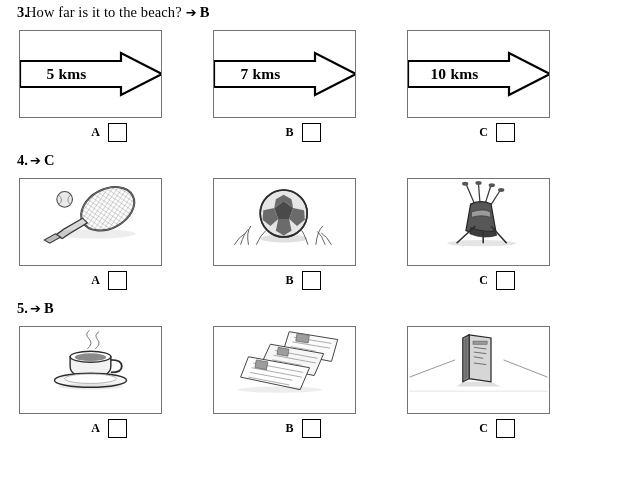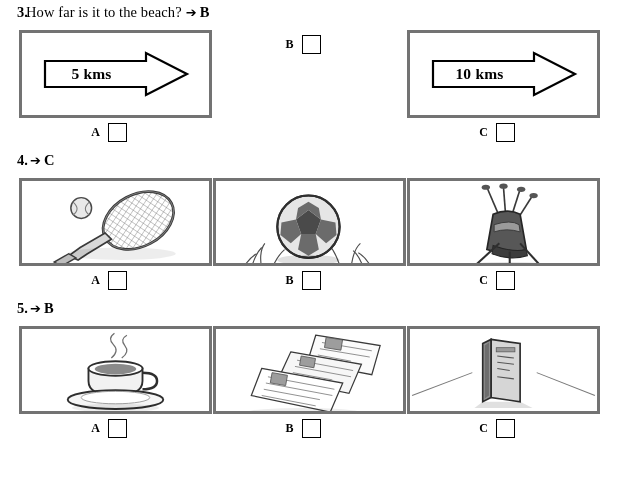--- a/index.html
+++ b/index.html
@@ -56,23 +56,23 @@
     box-sizing: border-box;
   }
   .option {
     width: 180px;
     margin-right: 14px;
   }
   .option:last-child {
     margin-right: 0;
   }
   .pic-frame {
-    width: 193px;
+    width: 143px;
     height: 88px;
-    border: 3px solid #737373;
+    border: 1px solid #737373;
     box-sizing: border-box;
     background: #ffffff;
     position: relative;
     overflow: hidden;
   }
   .opt-foot {
     height: 28px;
     display: flex;
     align-items: center;
     justify-content: center;
@@ -147,20 +147,28 @@
             <div class="arrow-label">5 kms</div>
           </div>
         </div>
         <div class="opt-foot">
           <span class="opt-letter">A</span>
           <span class="opt-box"></span>
         </div>
       </div>
 
       <div class="option">
+        <div class="pic-frame">
+          <div class="arrow-wrap">
+            <svg class="arrow-shape" viewBox="0 0 148 48" preserveAspectRatio="none" aria-hidden="true">
+              <polygon points="3,11 104,11 104,3 145,24 104,45 104,37 3,37" fill="#ffffff" stroke="#000000" stroke-width="2.2" stroke-linejoin="miter"></polygon>
+            </svg>
+            <div class="arrow-label">7 kms</div>
+          </div>
+        </div>
         <div class="opt-foot">
           <span class="opt-letter">B</span>
           <span class="opt-box"></span>
         </div>
       </div>
 
       <div class="option">
         <div class="pic-frame">
           <div class="arrow-wrap">
             <svg class="arrow-shape" viewBox="0 0 148 48" preserveAspectRatio="none" aria-hidden="true">

